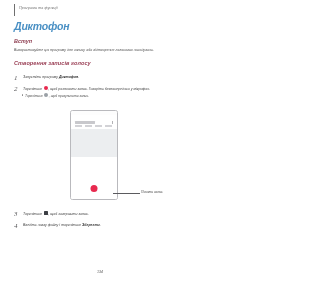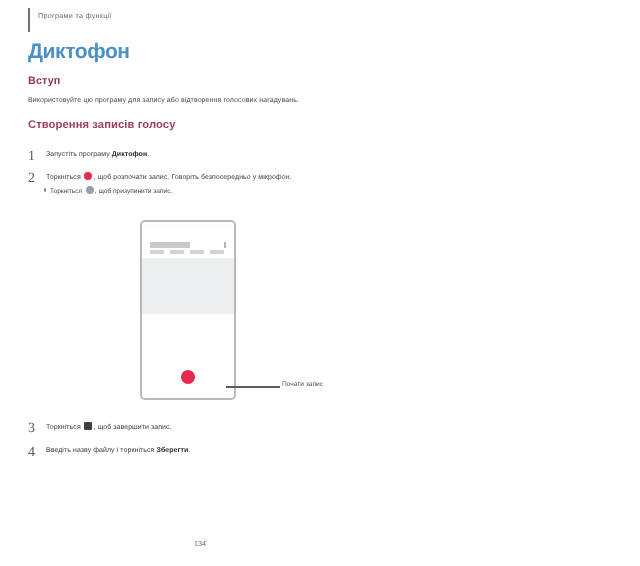--- a/index.html
+++ b/index.html
@@ -4,21 +4,21 @@
 <style>
   html,body{margin:0;padding:0;}
   body{
     width:200px;height:283px;
     background:#ffffff;
     font-family:"Liberation Sans",sans-serif;
     color:#2b2b2b;
     overflow:hidden;
     position:relative;
   }
-  .page{position:absolute;inset:0;}
+  .page{position:absolute;inset:0;font-style:italic;}
 
   
   .hdr-bar{
     position:absolute;left:14px;top:4px;
     width:1.2px;height:12px;background:#6f6f6f;
   }
   .breadcrumb{
     position:absolute;left:19px;top:6px;
     font-size:3.6px;letter-spacing:.15px;
     color:#6d6d6d;white-space:nowrap;

